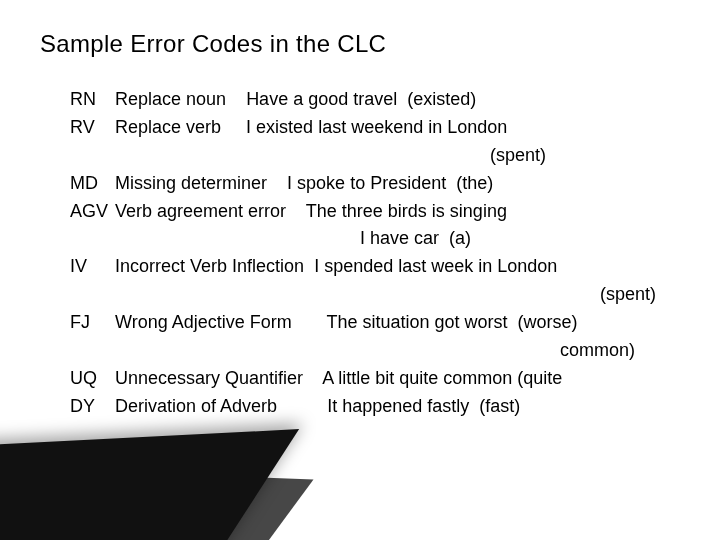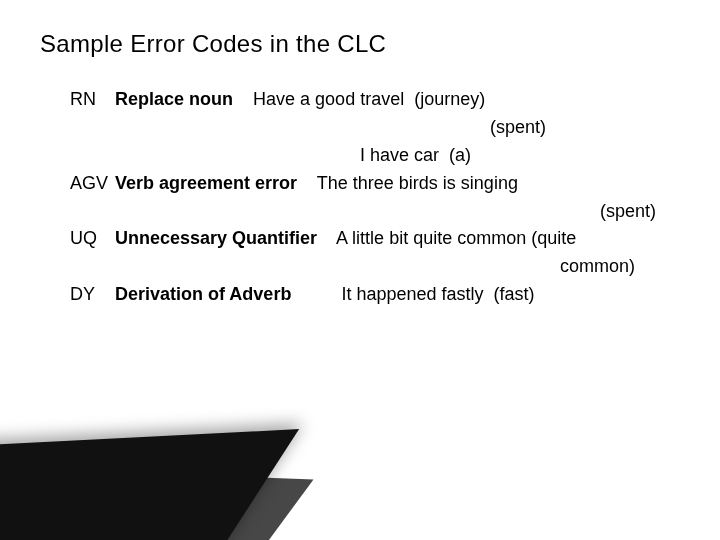--- a/index.html
+++ b/index.html
@@ -35,21 +35,21 @@
     display: block;
     white-space: nowrap;
   }
   .code {
     display: inline-block;
     width: 40px;
     font-weight: 400;
     vertical-align: top;
   }
   .name {
-    font-weight: 700;
+    font-weight: 400;
     margin-top: 40px;
   }
   .ital {
   }
   .corr {
     font-weight: 400;
   }
   .indent-big {
     padding-left: 420px;
   }
@@ -92,51 +92,73 @@
 
 <div class="slide">
   <div class="title">Sample Error Codes in the CLC</div>
 
   <div class="content">
 
     <div class="row">
       <span class="code">RN</span>
       <span class="name">Replace noun</span>&nbsp;&nbsp;&nbsp;
       <span class="ital">Have a good travel</span>&nbsp;
-      <span class="corr">(journey)</span>
+      <span class="corr">(existed)</span>
     </div>
 
+    <div class="row">
+      <span class="code">RV</span>
+      <span class="name">Replace verb</span>&nbsp;&nbsp;&nbsp;&nbsp;
+      <span class="ital">I existed last weekend in London</span>
+    </div>
     <div class="row indent-big">
       <span class="corr">(spent)</span>
+    </div>
+
+    <div class="row">
+      <span class="code">MD</span>
+      <span class="name">Missing determiner</span>&nbsp;&nbsp;&nbsp;
+      <span class="ital">I spoke to President</span>&nbsp;
+      <span class="corr">(the)</span>
+    </div>
+    <div class="row">
+      <span class="code">AGV</span>
+      <span class="name">Verb agreement error</span>&nbsp;&nbsp;&nbsp;
+      <span class="ital">The three birds is singing</span>
     </div>
 
     <div class="row indent-car">
       <span class="ital">I have car</span>&nbsp;
       <span class="corr">(a)</span>
     </div>
 
     <div class="row">
-      <span class="code">AGV</span>
-      <span class="name">Verb agreement error</span>&nbsp;&nbsp;&nbsp;
-      <span class="ital">The three birds is singing</span>
+      <span class="code">IV</span>
+      <span class="name">Incorrect Verb Inflection</span>&nbsp;
+      <span class="ital">I spended last week in London</span>
     </div>
-
     <div class="row indent-spent2">
       <span class="corr">(spent)</span>
     </div>
 
+    <div class="row">
+      <span class="code">FJ</span>
+      <span class="name">Wrong Adjective Form</span>&nbsp;&nbsp;&nbsp;&nbsp;&nbsp;&nbsp;
+      <span class="ital">The situation got worst</span>&nbsp;
+      <span class="corr">(worse)</span>
+    </div>
 
+    <div class="row indent-common">
+      <span class="corr">common)</span>
+    </div>
     <div class="row">
       <span class="code">UQ</span>
       <span class="name">Unnecessary Quantifier</span>&nbsp;&nbsp;&nbsp;
       <span class="ital">A little bit quite common</span>
       <span class="corr">(quite</span>
-    </div>
-    <div class="row indent-common">
-      <span class="corr">common)</span>
     </div>
 
     <div class="row">
       <span class="code">DY</span>
       <span class="name">Derivation of Adverb</span>&nbsp;&nbsp;&nbsp;&nbsp;&nbsp;&nbsp;&nbsp;&nbsp;&nbsp;
       <span class="ital">It happened fastly</span>&nbsp;
       <span class="corr">(fast)</span>
     </div>
 
   </div>

